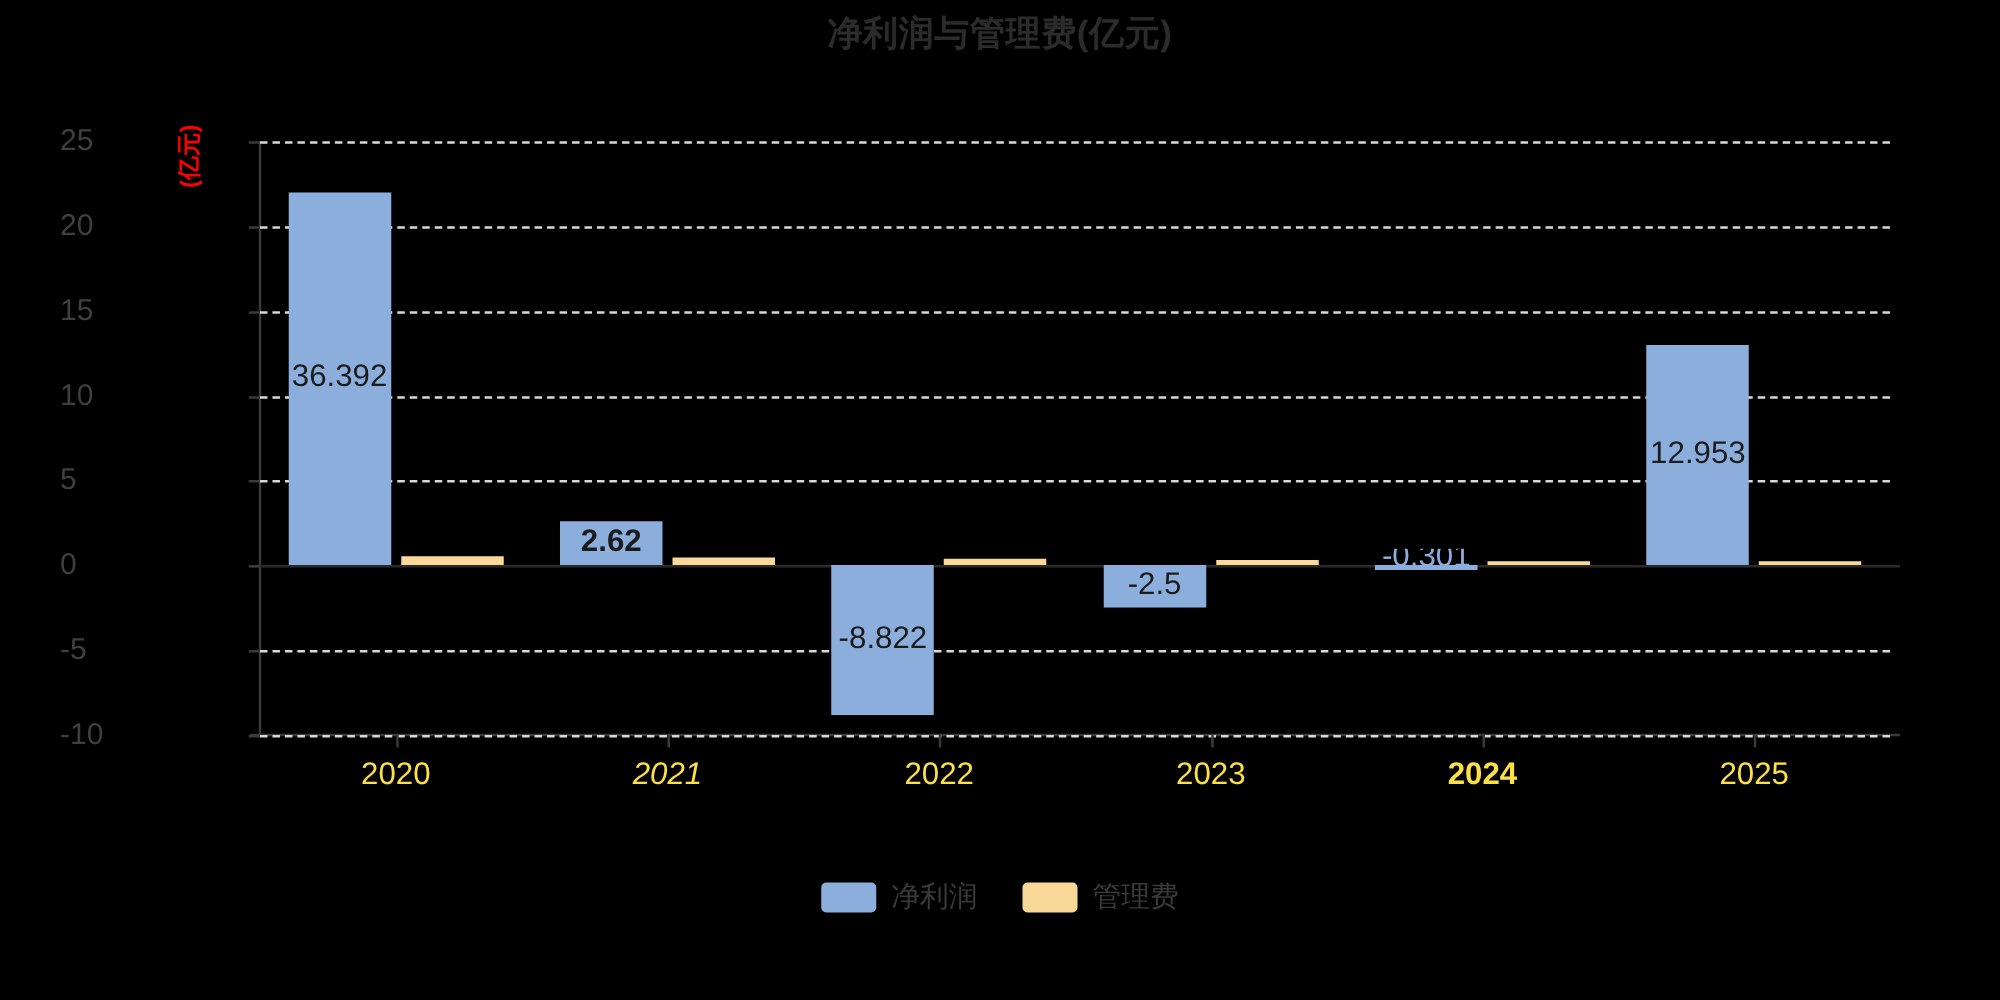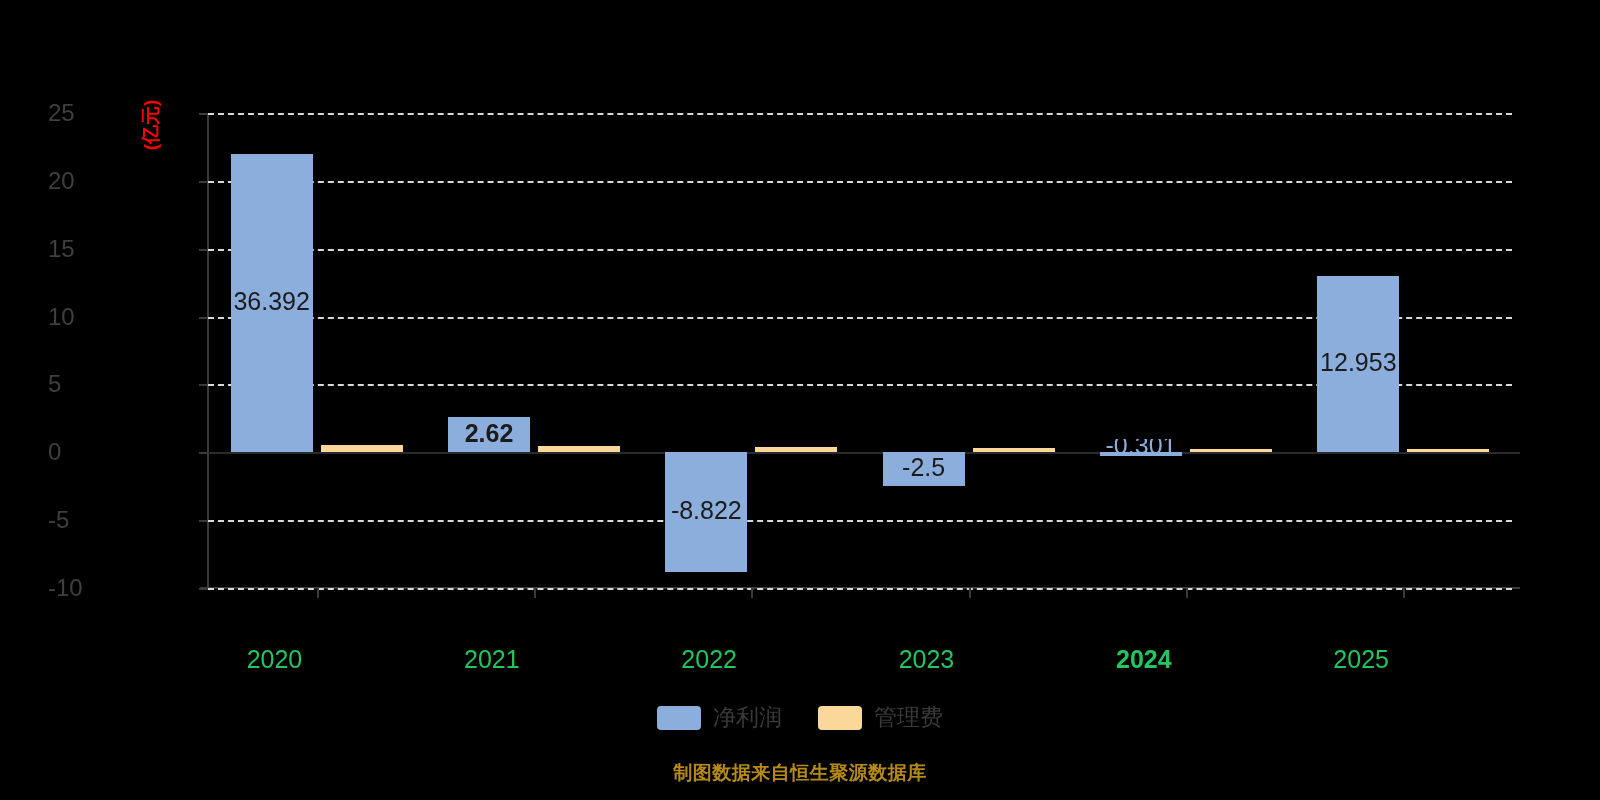--- a/index.html
+++ b/index.html
@@ -90,23 +90,23 @@
     top: 475px;
     width: 0;
     height: 10px;
     border-left: 2px solid #3a3a3a;
   }
   .xtick-label {
     position: absolute;
     top: 492px;
     width: 140px;
     margin-left: -70px;
+    text-align: center;
     font-size: 25px;
-    color: #22c55e;
-    margin-top: 40px;
+    color: #fde047;
   }
 
   
   .y-axis-unit {
     position: absolute;
     left: 128px;
     top: 112px;
     width: 46px;
     height: 80px;
     display: flex;
@@ -179,20 +179,21 @@
     font-weight: bold;
     color: #b58a17;
     letter-spacing: 0.5px;
   }
 </style>
 </head>
 <body>
 
 <div id="page">
 
+  <div class="chart-title">净利润与管理费(亿元)</div>
 
   <div class="y-axis-unit">
     <span>(亿元)</span>
   </div>
 
   <div class="axis-line-y"></div>
   <div class="axis-line-x"></div>
 
   <div class="plot" id="plot">
 
@@ -216,21 +217,21 @@
       <div class="ytick-label" style="top: 339.286px;">0</div>
       <div class="gridline" style="top: 407.143px;"></div>
       <div class="ytick-mark" style="top: 407.143px;"></div>
       <div class="ytick-label" style="top: 407.143px;">-5</div>
       <div class="gridline" style="top: 475px;"></div>
       <div class="ytick-mark" style="top: 475px;"></div>
       <div class="ytick-label" style="top: 475px;">-10</div>
       <div class="xtick-mark" style="left: 108.667px;"></div>
       <div class="xtick-label" style="left: 108.667px;">2020</div>
       <div class="xtick-mark" style="left: 326px;"></div>
-      <div class="xtick-label" style="left: 326px;">2021</div>
+      <div class="xtick-label" style="left: 326px; font-style: italic;">2021</div>
       <div class="xtick-mark" style="left: 543.333px;"></div>
       <div class="xtick-label" style="left: 543.333px;">2022</div>
       <div class="xtick-mark" style="left: 760.667px;"></div>
       <div class="xtick-label" style="left: 760.667px;">2023</div>
       <div class="xtick-mark" style="left: 978px;"></div>
       <div class="xtick-label" style="left: 978px; font-weight: bold;">2024</div>
       <div class="xtick-mark" style="left: 1195.33px;"></div>
       <div class="xtick-label" style="left: 1195.33px;">2025</div>
       <div class="bar bar-net" style="left: 22.6667px; top: 40.755px; width: 82px; height: 298.531px; background: rgb(140, 174, 220);"></div>
       <div class="bar-label" style="left: 63.6667px; top: 174.02px;">36.392</div>
@@ -256,15 +257,14 @@
     <div class="legend-item">
       <span class="legend-swatch" id="sw0" style="background: rgb(140, 174, 220);"></span>
       <span class="legend-label">净利润</span>
     </div>
     <div class="legend-item">
       <span class="legend-swatch" id="sw1" style="background: rgb(250, 216, 154);"></span>
       <span class="legend-label">管理费</span>
     </div>
   </div>
 
-  <div class="footer">制图数据来自恒生聚源数据库</div>
 
 </div>
 
 </body></html>

